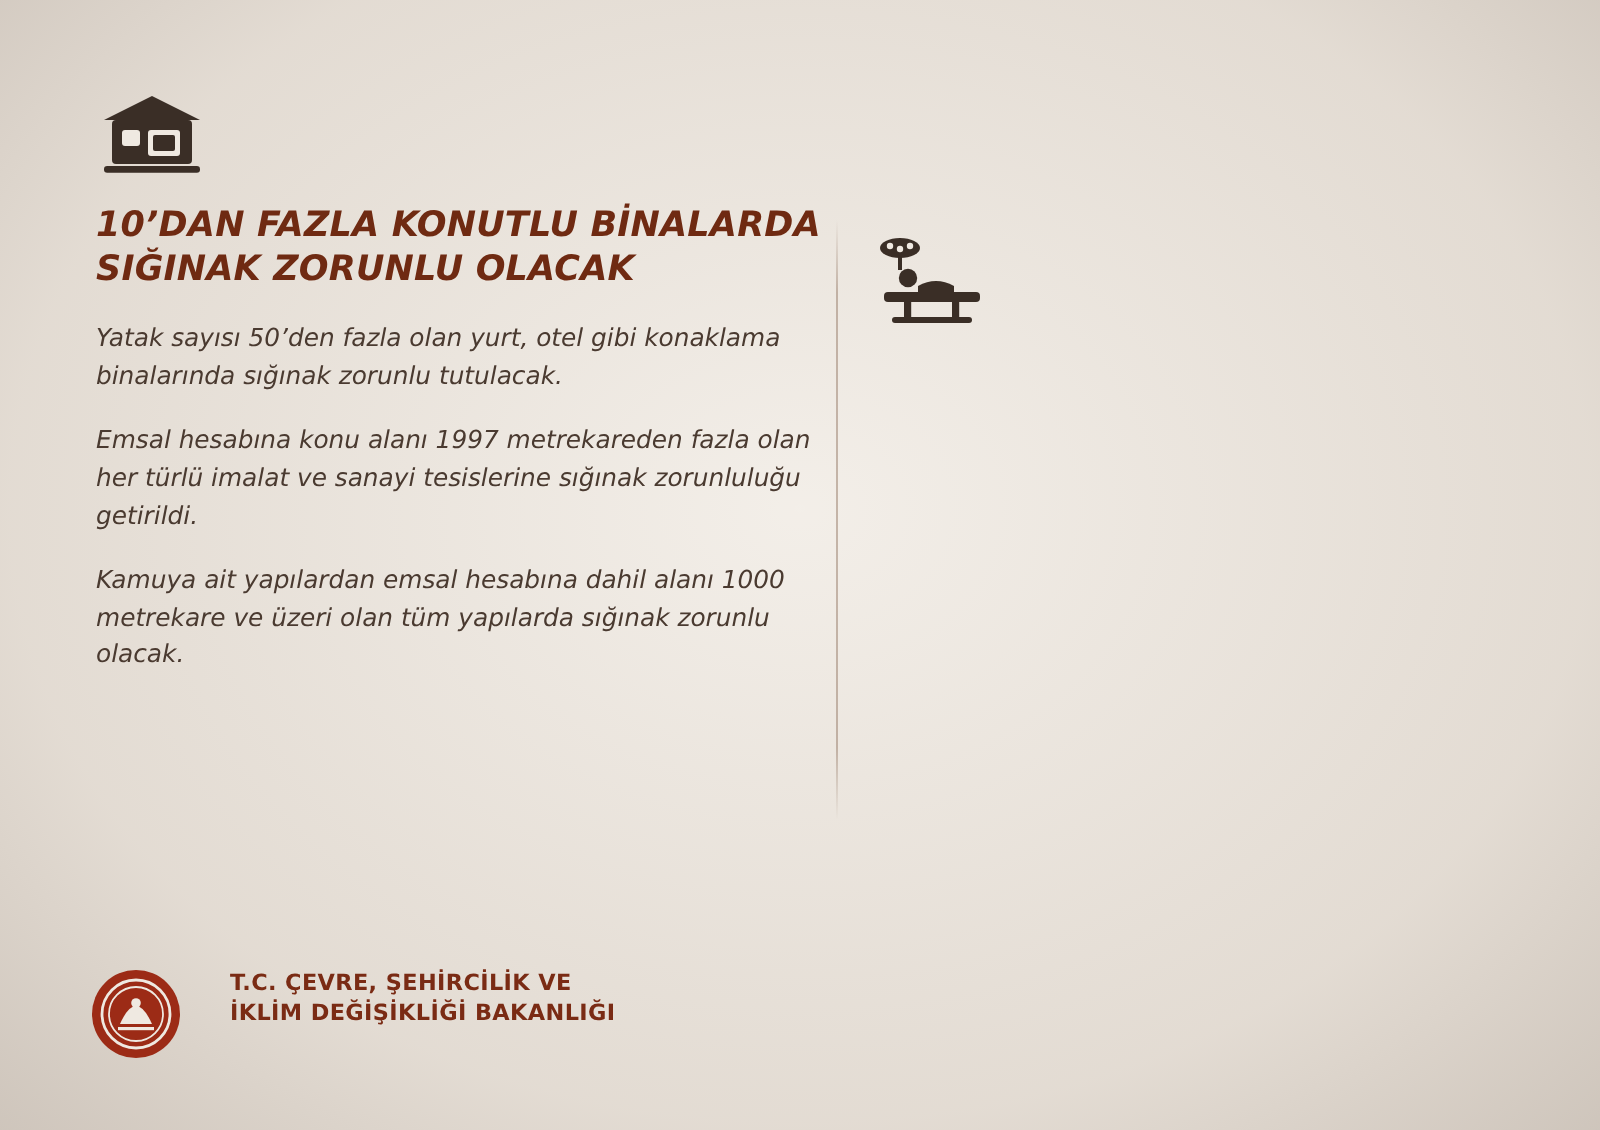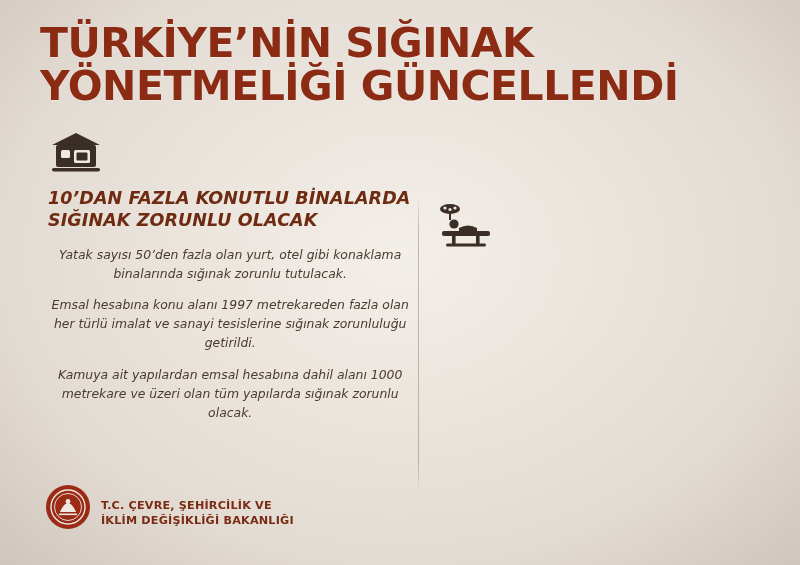--- a/index.html
+++ b/index.html
@@ -87,21 +87,20 @@
     line-height: 1.27;
     text-transform: uppercase;
     letter-spacing: 0.1px;
     margin: 0 0 14px 0;
   }
 
   .body-list {
     margin: 0;
     padding: 0;
     list-style: none;
-    text-align: center;
   }
   .body-list li {
     color: #4a3a30;
     font-size: 12.4px;
     line-height: 1.52;
     margin-bottom: 13px;
   }
   .body-list li:last-child { margin-bottom: 0; }
 
   
@@ -113,22 +112,23 @@
     height: 300px;
     background: linear-gradient(to bottom, rgba(140,110,90,0) 0%, rgba(140,110,90,0.45) 12%, rgba(140,110,90,0.45) 88%, rgba(140,110,90,0) 100%);
   }
 
   
   .footer {
     position: absolute;
     left: 46px;
     bottom: 36px;
     display: flex;
-    align-items: flex-end;
+    align-items: flex-start;
     z-index: 3;
+    gap: 14px;
   }
   .seal {
     width: 44px;
     height: 44px;
     border-radius: 50%;
     background: #9c2b16;
     display: flex;
     align-items: center;
     justify-content: center;
     margin-right: 11px;
@@ -144,24 +144,20 @@
   }
 
   .icon-svg { display: block; }
 </style>
 </head>
 <body>
 
 <div class="poster">
   <div class="inner">
 
-    <h1 class="headline">
-      <span>TÜRKİYE’NİN SIĞINAK</span>
-      <span class="l2">YÖNETMELİĞİ GÜNCELLENDİ</span>
-    </h1>
 
     <div class="columns">
 
       <div class="divider"></div>
 
       <div class="col-left">
         <div class="icon-wrap">
           <svg class="icon-svg" width="56" height="42" viewBox="0 0 56 42" aria-hidden="true">
 
             <path d="M4 14 L28 2 L52 14 Z" fill="#3a2e26"></path>

